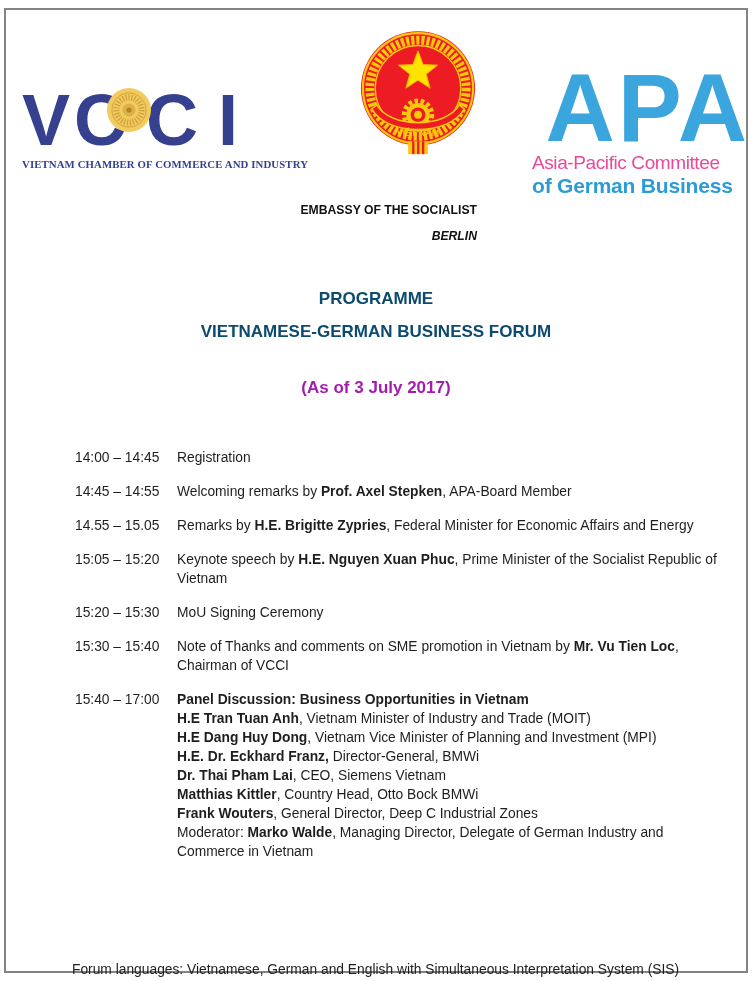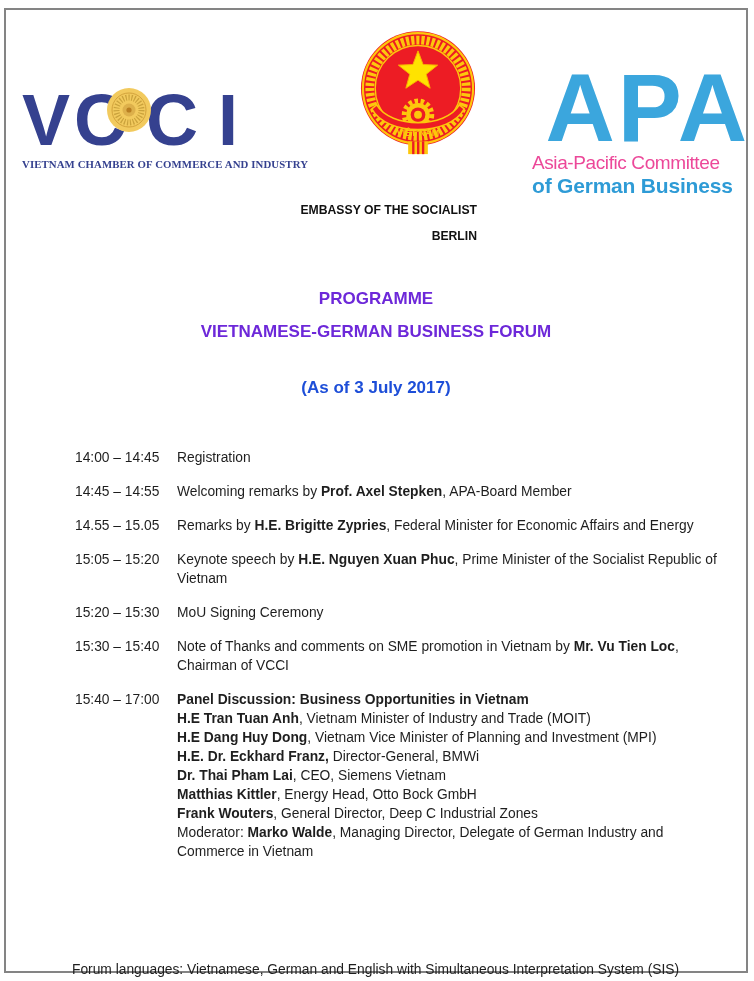--- a/index.html
+++ b/index.html
@@ -12,32 +12,32 @@
     border:2px solid #848484;box-sizing:border-box;background:#fff;
   }
   
   .vcci{position:absolute;left:16px;top:74px;width:256px;}
   .vcci-tagline{
     margin-top:4px;font-family:"Liberation Serif",serif;font-weight:bold;
     font-size:10.8px;color:#35418f;white-space:nowrap;letter-spacing:0.1px;
   }
   .center-col{position:absolute;left:281px;top:16px;width:190px;text-align:right;}
   .embassy{margin-top:18px;font-weight:bold;font-size:12.2px;color:#111;line-height:21px;}
-  .embassy .berlin{margin-top:5px;}
+  .embassy .berlin{margin-top:5px;font-style:italic;}
   .apa{position:absolute;left:526px;top:60px;width:218px;}
   .apa-acronym{
     font-weight:bold;font-size:96px;line-height:76px;color:#3ba6dd;
     letter-spacing:3px;white-space:nowrap;text-align:right;
   }
   .apa-line1{margin-top:6px;font-weight:normal;font-size:19px;letter-spacing:-0.4px;color:#ec4899;white-space:nowrap;}
   .apa-line2{font-weight:bold;font-size:21px;letter-spacing:-0.2px;color:#2e9bd6;white-space:nowrap;}
   
   .titleblock{position:absolute;left:0;right:0;top:272px;text-align:center;}
-  .titleblock .t{font-weight:bold;font-size:17px;line-height:33px;color:#6d28d9;}
-  .titleblock .asof{margin-top:30px;font-weight:bold;font-size:17px;color:#1d4ed8;}
+  .titleblock .t{font-weight:bold;font-size:17px;line-height:33px;color:#0c4a6e;}
+  .titleblock .asof{margin-top:30px;font-weight:bold;font-size:17px;color:#a21caf;}
   
   .schedule{position:absolute;left:69px;top:438px;right:24px;}
   .row{display:flex;margin-bottom:15px;}
   .time{flex:none;width:102px;font-size:13.8px;line-height:19px;white-space:nowrap;}
   .desc{flex:1;font-size:13.8px;}
   .desc .line{line-height:19px;white-space:nowrap;}
   .b{font-weight:bold;}
   
   .pfooter{position:absolute;left:66px;top:950px;right:20px;font-size:13.8px;line-height:20px;}
   svg text{font-family:"Liberation Sans",sans-serif;}
@@ -146,21 +146,21 @@
         </div>
       </div>
       <div class="row">
         <div class="time">15:40 – 17:00</div>
         <div class="desc">
           <div class="line"><span class="b">Panel Discussion: Business Opportunities in Vietnam</span></div>
           <div class="line"><span class="b">H.E Tran Tuan Anh</span><span>, Vietnam Minister of Industry and Trade (MOIT)</span></div>
           <div class="line"><span class="b">H.E Dang Huy Dong</span><span>, Vietnam Vice Minister of Planning and Investment (MPI)</span></div>
           <div class="line"><span class="b">H.E. Dr. Eckhard Franz,</span><span> Director-General, BMWi</span></div>
           <div class="line"><span class="b">Dr. Thai Pham Lai</span><span>, CEO, Siemens Vietnam</span></div>
-          <div class="line"><span class="b">Matthias Kittler</span><span>, Energy Head, Otto Bock GmbH</span></div>
+          <div class="line"><span class="b">Matthias Kittler</span><span>, Country Head, Otto Bock BMWi</span></div>
           <div class="line"><span class="b">Frank Wouters</span><span>, General Director, Deep C Industrial Zones</span></div>
           <div class="line"><span>Moderator: </span><span class="b">Marko Walde</span><span>, Managing Director, Delegate of German Industry and</span></div>
           <div class="line"><span>Commerce in Vietnam</span></div>
         </div>
       </div>
     </div>
 
   <div class="pfooter">
     <div>Forum languages: Vietnamese, German and English with Simultaneous Interpretation System (SIS)</div>
     <div>Dress code: Business attire</div>

